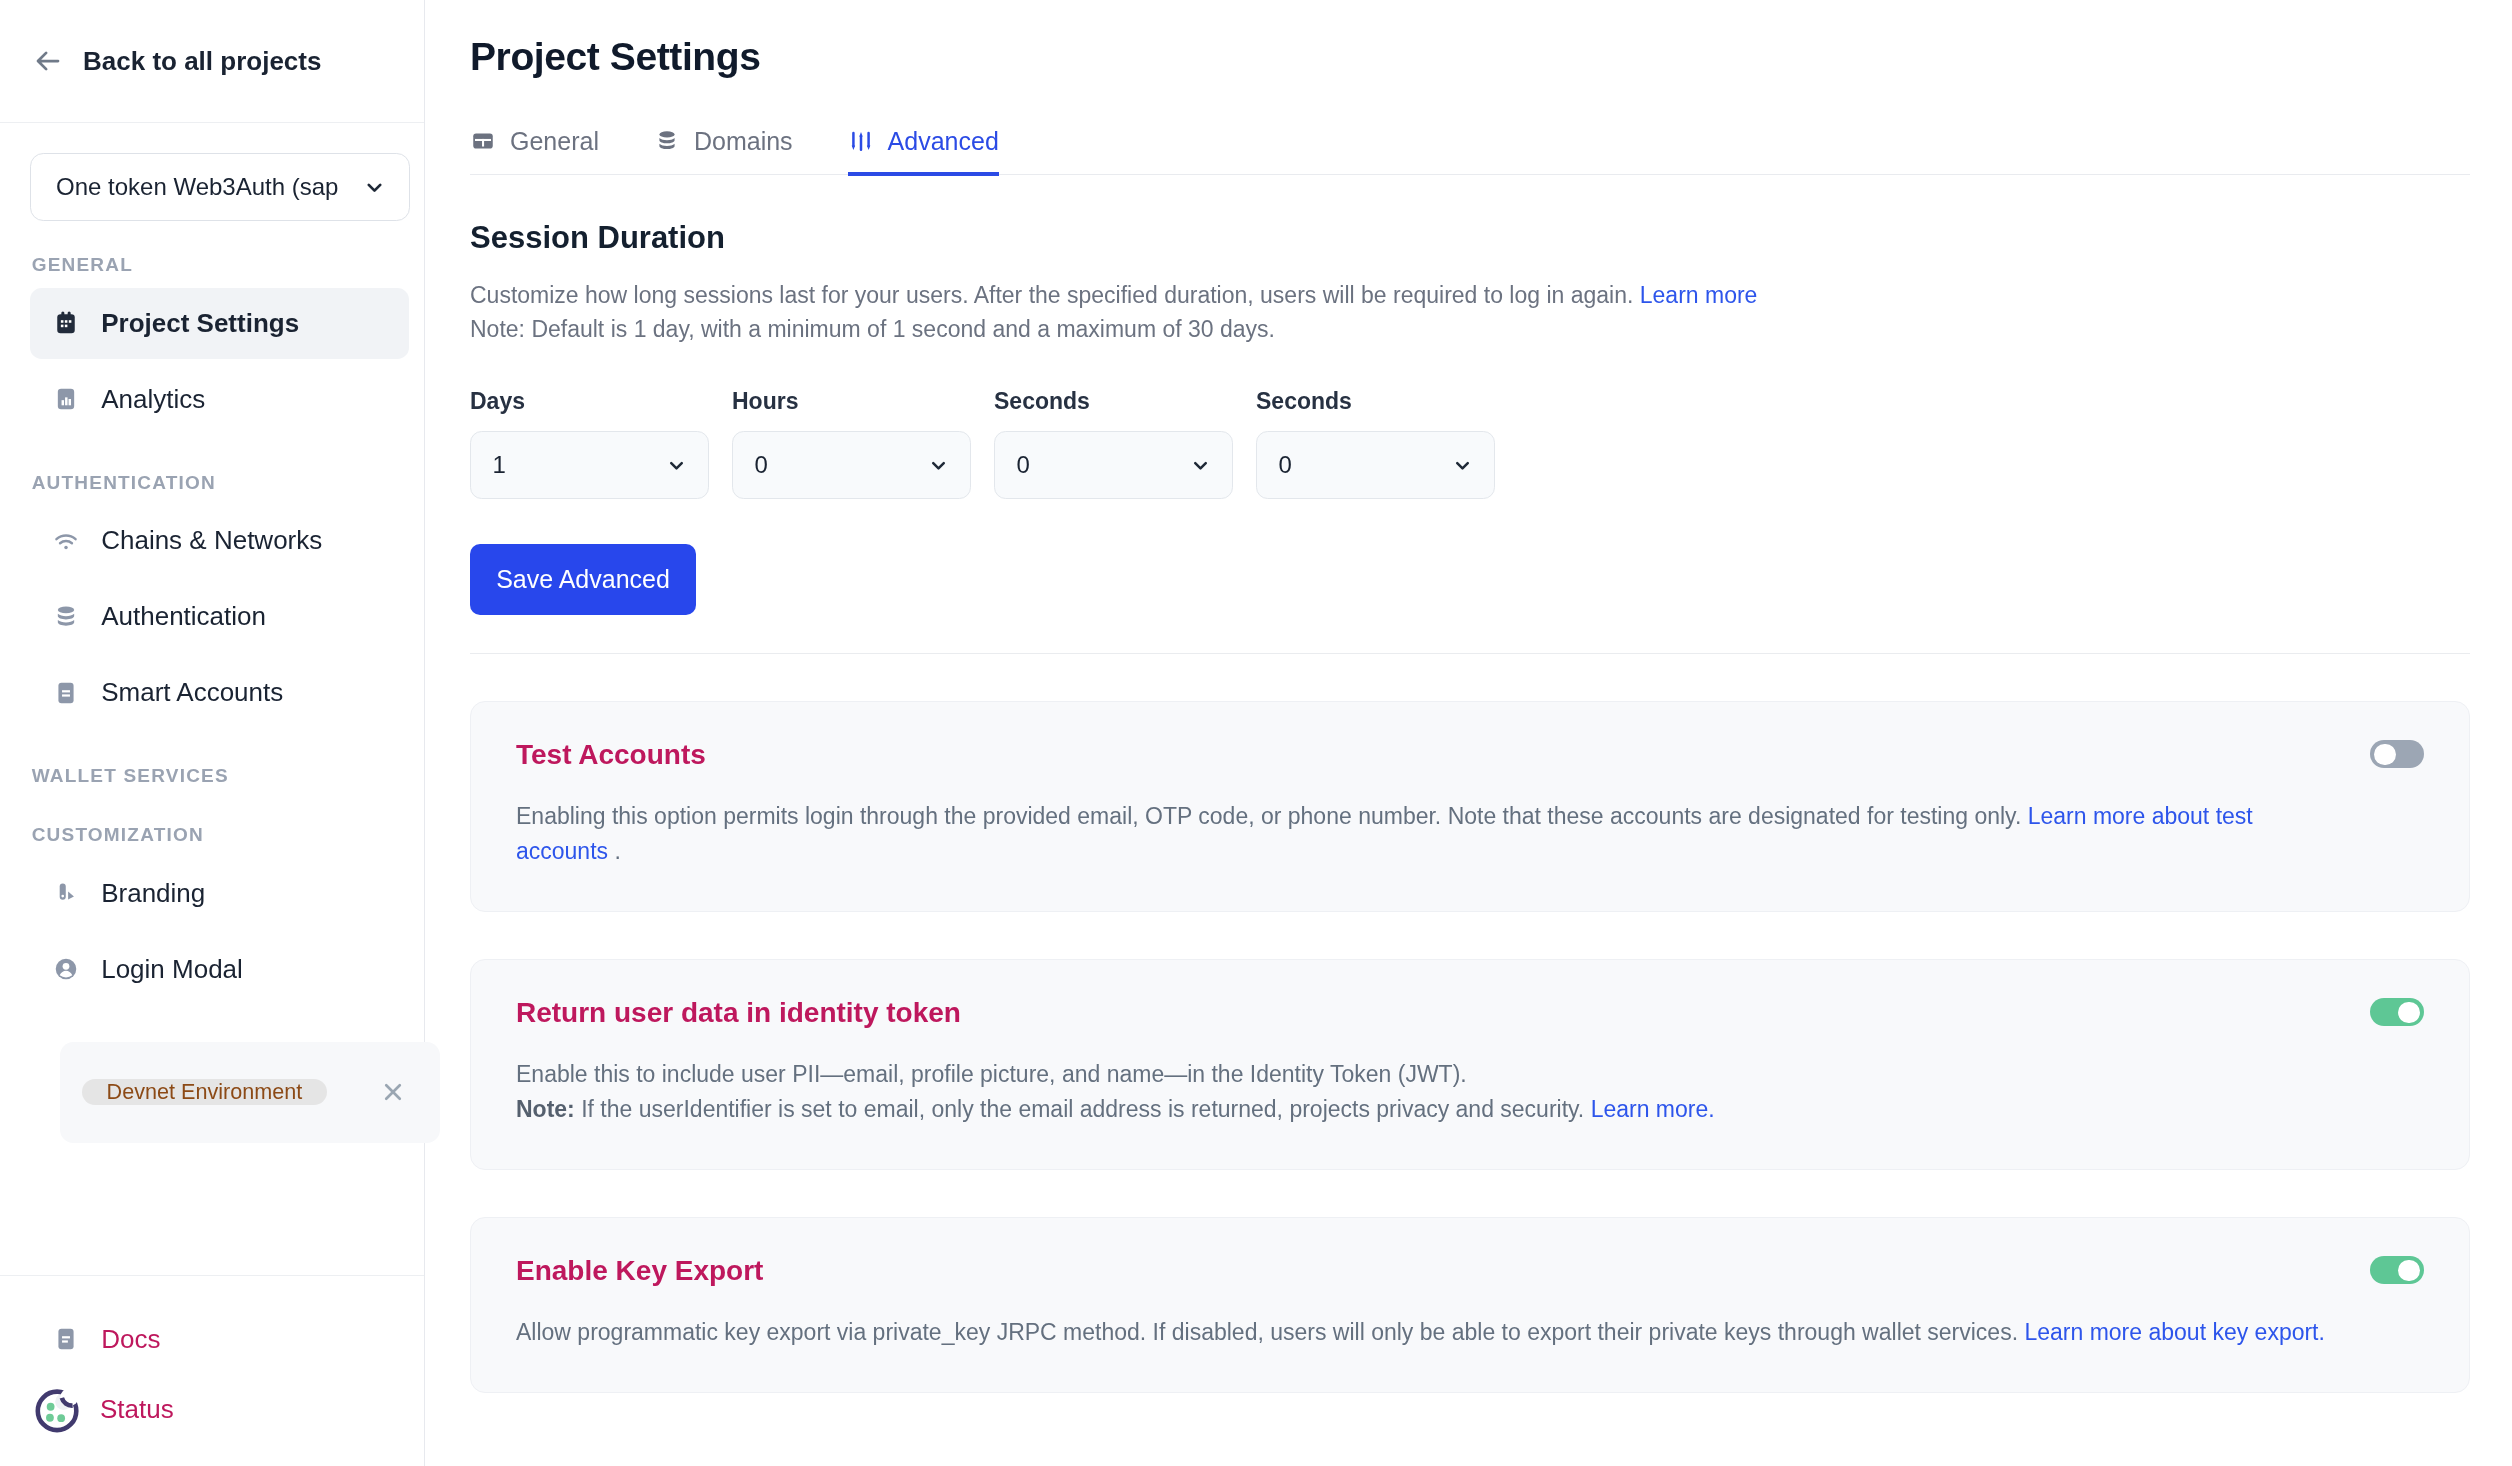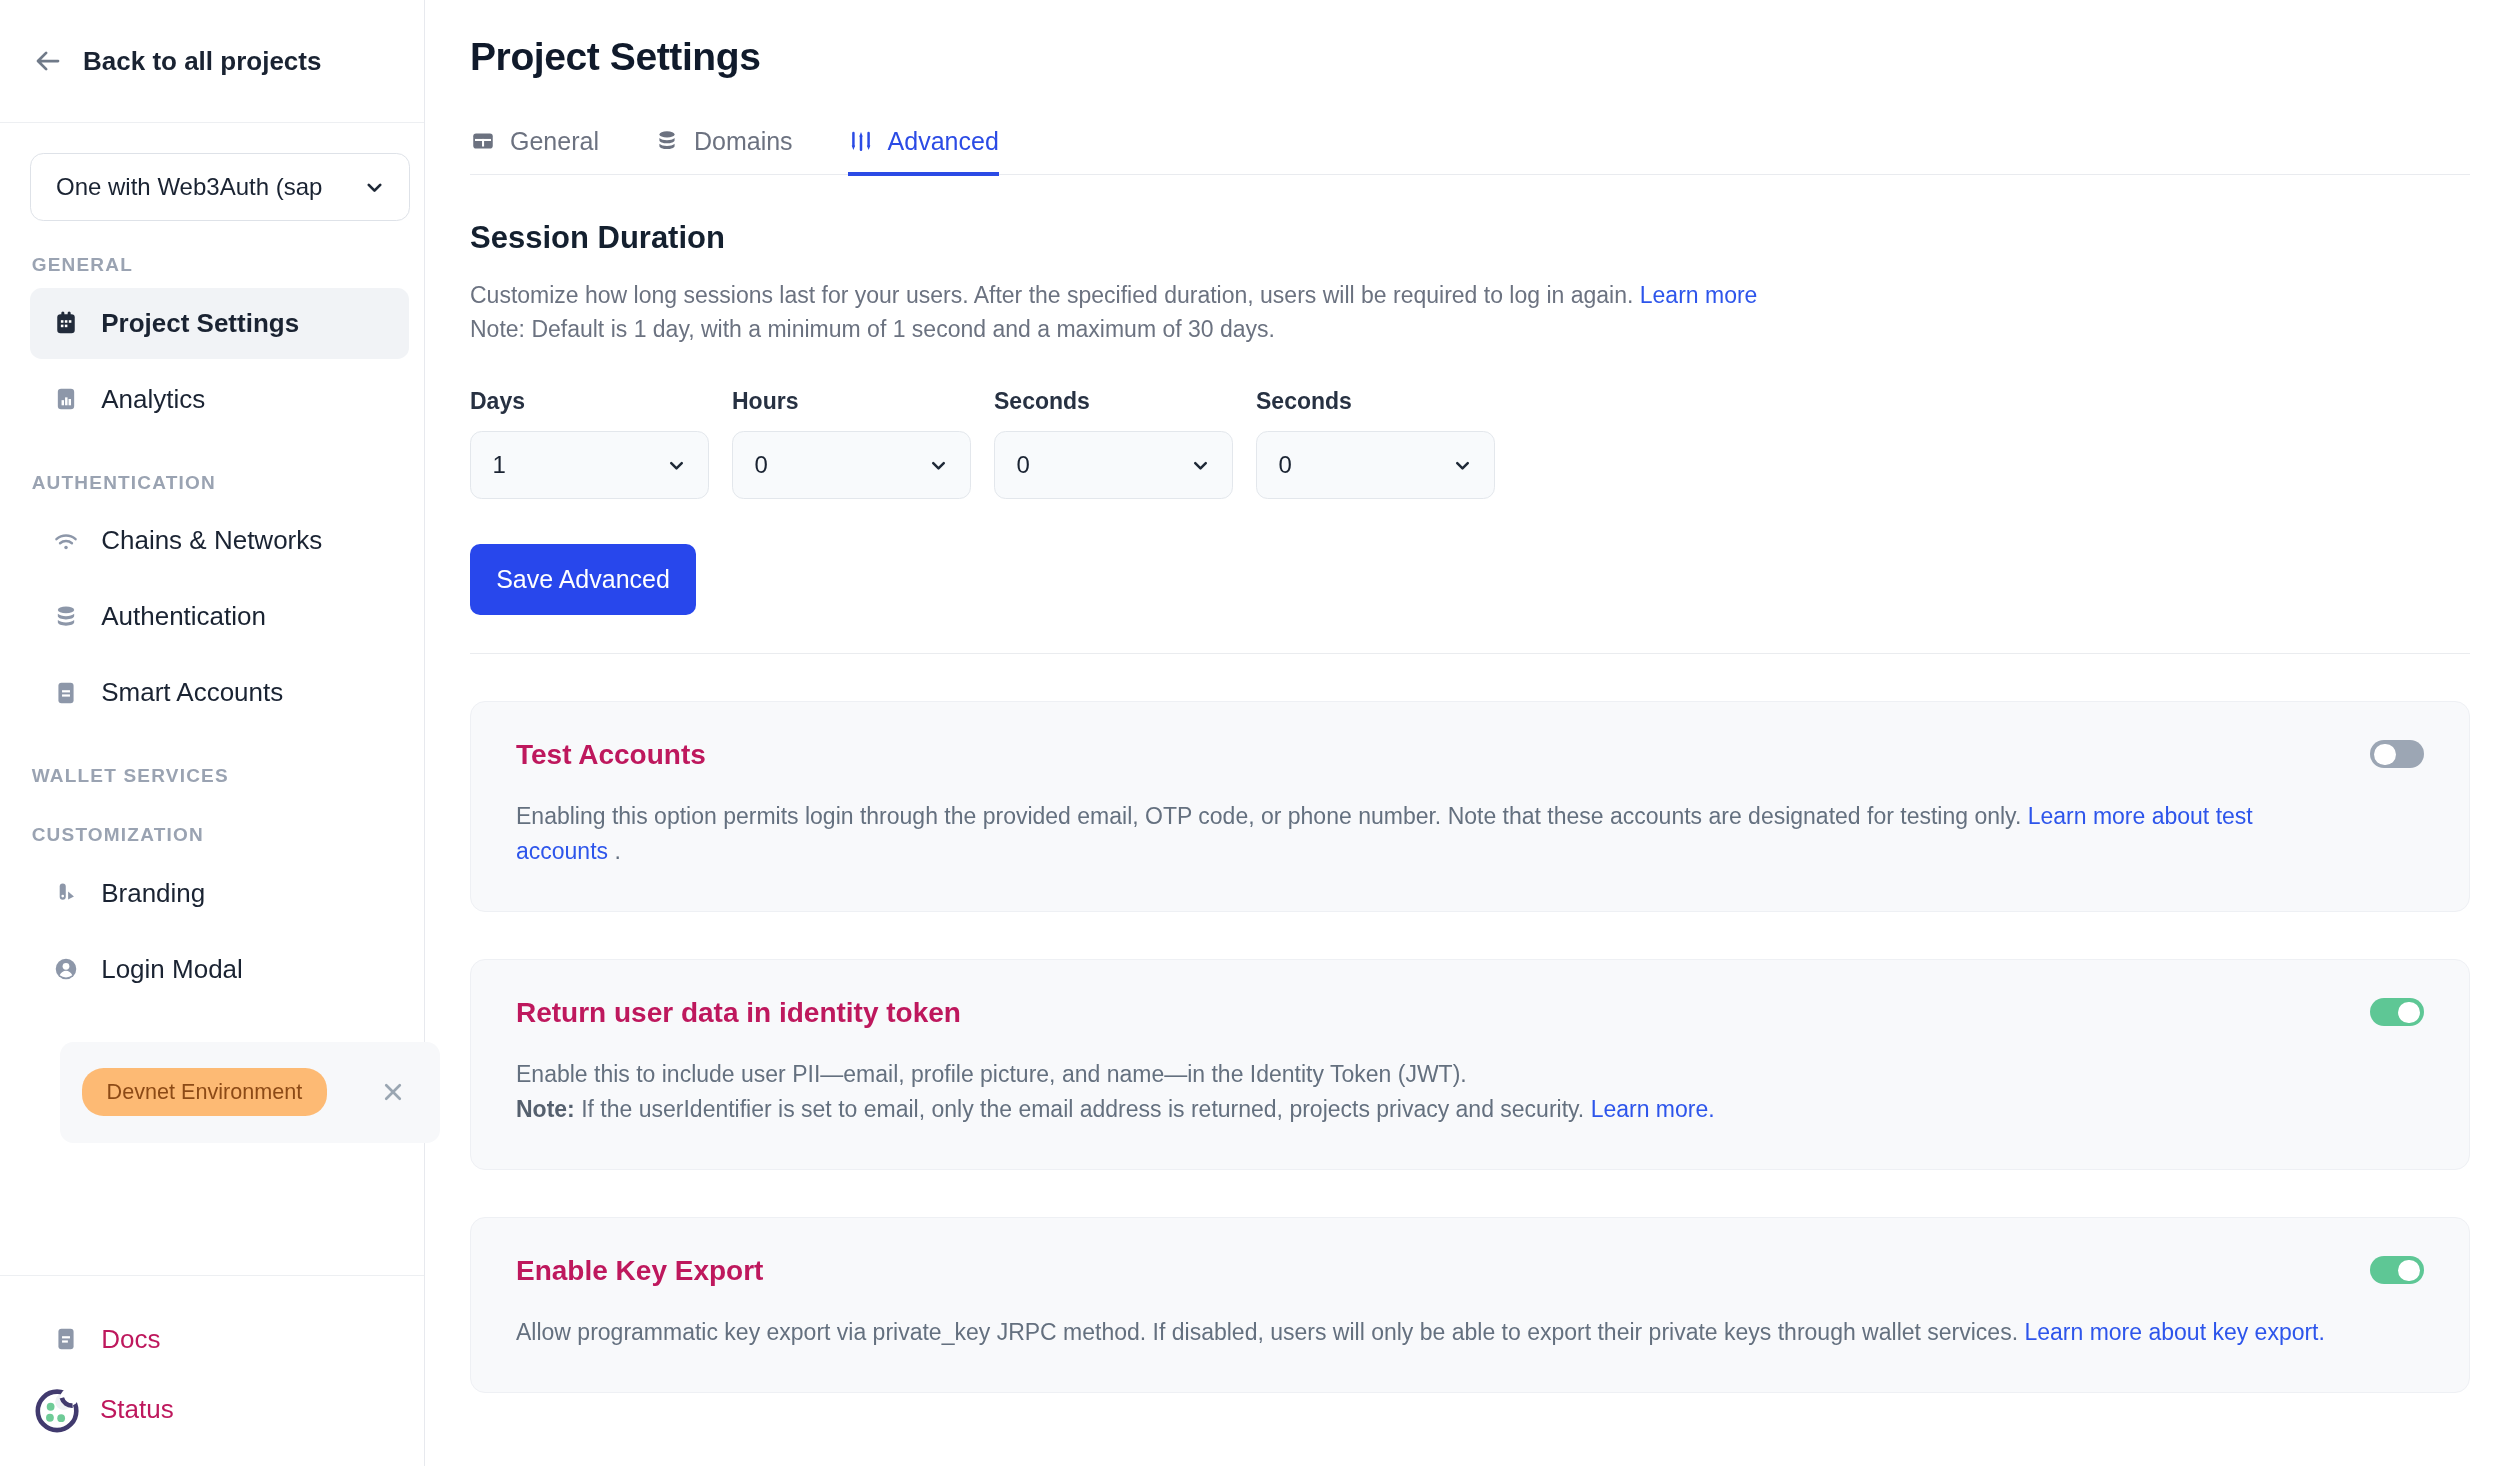--- a/index.html
+++ b/index.html
@@ -15,21 +15,21 @@
   .back-row { display:flex; align-items:center; gap:20px; padding-left:33px; height:123px; border-bottom:1.7px solid #EDEFF2; font-size:26px; font-weight:700; color:#1A2332; cursor:pointer; }
   .nav { padding:30px 15px 0 30px; }
   .project-select { display:flex; align-items:center; justify-content:space-between; width:380px; height:68px; border:1.7px solid #DEE2E8; border-radius:13.3px; background:#fff; padding:0 21.6px 0 25px; font-size:24px; color:#1A2332; cursor:pointer; }
   .ps-text { overflow:hidden; white-space:nowrap; max-width:309px; }
   .nav-label { font-size:19px; font-weight:700; letter-spacing:1.2px; color:#9AA3B2; margin:37px 0 11.6px 1.7px; }
   .nav-label.first { margin-top:33px; }
   .nav-item { display:flex; align-items:center; gap:21.6px; height:71px; margin-bottom:5px; padding:0 16.6px 0 21.6px; border-radius:11.6px; font-size:26px; color:#1A2332; cursor:pointer; }
   .nav-item.active { background:#F1F3F6; font-weight:700; }
   .nav-item svg, .footer-item svg { flex:0 0 auto; }
   .env-card { margin:37px 15px 0 30px; width:380px; height:101px; background:#F7F8FA; border-radius:13.3px; display:flex; align-items:center; justify-content:space-between; padding:0 33px 0 21.6px; }
-  .env-badge { background:#fdba74; color:#8C4A16; font-size:21.6px; height:48px; display:flex; align-items:center; padding:0 25px; border-radius:21.6px; white-space:nowrap; }
+  .env-badge { background:#e5e5e5; color:#8C4A16; font-size:21.6px; height:26px; display:flex; align-items:center; padding:0 25px; border-radius:21.6px; white-space:nowrap; }
   .close-btn { cursor:pointer; display:flex; }
   .side-footer { margin-top:auto; border-top:1.7px solid #EDEFF2; padding:28px 15px 21.6px 30px; }
   .footer-item { display:flex; align-items:center; gap:21.6px; height:70px; font-size:26px; color:#be185d; padding-left:21.6px; cursor:pointer; }
   .footer-item.status { padding-left:0; gap:15px; }
 
   
   main { flex:1; padding:0 42px 0 45px; }
   h1 { font-size:39px; line-height:1.15; font-weight:700; color:#101A2B; margin:35px 0 0; letter-spacing:-0.4px; }
   .tabs { display:flex; gap:55px; margin-top:47px; border-bottom:1.7px solid #E9EBEF; }
   .tab { display:flex; align-items:center; gap:14px; font-size:25px; color:#6C7280; padding-bottom:18.3px; position:relative; cursor:pointer; }
@@ -63,21 +63,21 @@
     <div class="back-row">
       <svg width="30" height="30" viewBox="0 0 24 24">
           <path d="M10.5 5.5 4 12l6.5 6.5M4.5 12H20" fill="none" stroke="#707A89" stroke-width="2.2" stroke-linecap="round" stroke-linejoin="round"></path>
         </svg>
       <span>Back to all projects</span>
     </div>
 
     <div class="nav">
 
       <div class="project-select">
-        <span class="ps-text">One with Web3Auth (sap</span>
+        <span class="ps-text">One token Web3Auth (sap</span>
         <svg width="25" height="25" viewBox="0 0 24 24">
             <path d="M6.5 9.5 12 15l5.5-5.5" fill="none" stroke="#1F2937" stroke-width="2.6" stroke-linecap="round" stroke-linejoin="round"></path>
           </svg>
       </div>
 
       <div class="nav-label first">GENERAL</div>
 
       <div class="nav-item active">
         <svg width="28" height="28" viewBox="0 0 24 24" fill="#222B3B">
           <rect x="8" y="2.2" width="2.6" height="4" rx="1.3"></rect>

